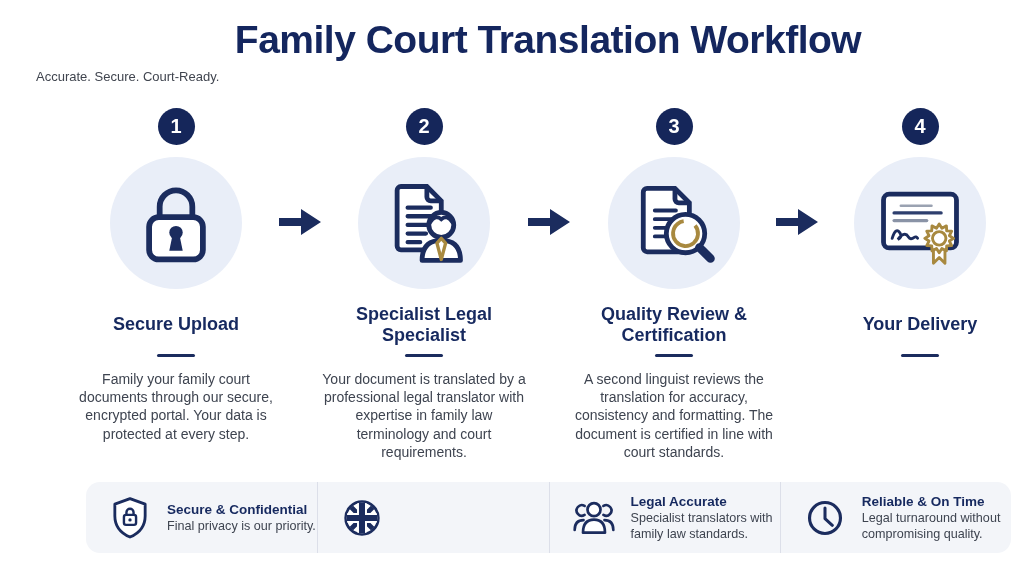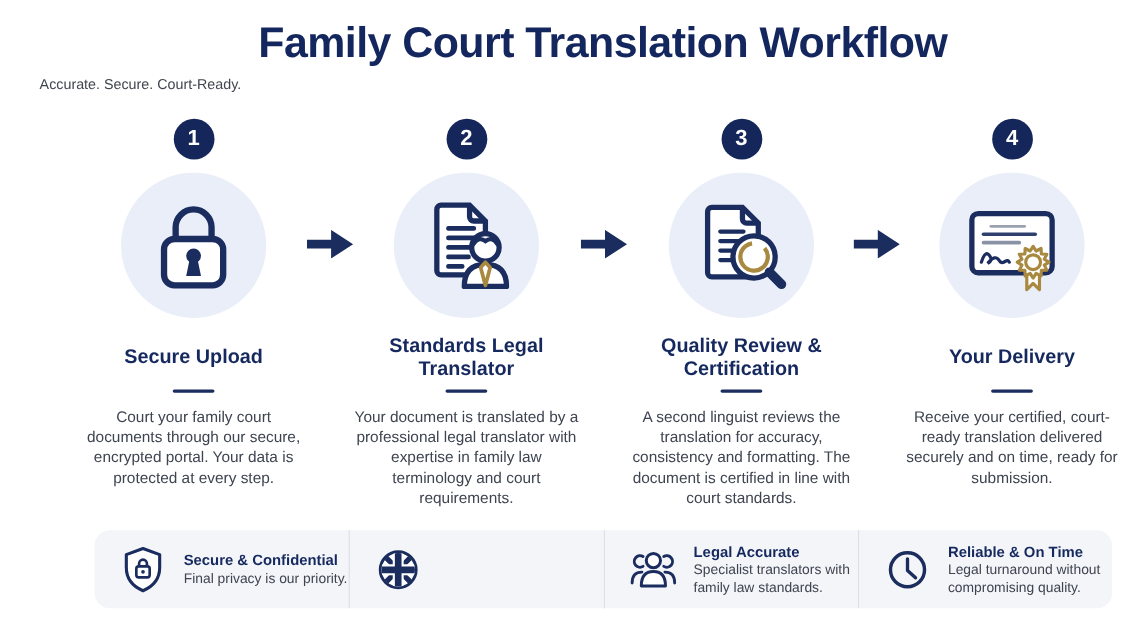--- a/index.html
+++ b/index.html
@@ -77,37 +77,37 @@
       <div class="icon-circle">
         <svg viewBox="0 0 100 100">
           <path d="M33 46 V33 a17 17 0 0 1 34 0 V46" fill="none" stroke="#1b2c5e" stroke-width="6"></path>
           <rect x="22" y="44" width="56" height="44" rx="10" fill="#ffffff" stroke="#1b2c5e" stroke-width="6"></rect>
           <circle cx="50" cy="60" r="7" fill="#1b2c5e"></circle>
           <path d="M46.5 62 L43 79 h14 L53.5 62 z" fill="#1b2c5e"></path>
         </svg>
       </div>
       <div class="step-title">Secure Upload</div>
       <div class="step-divider"></div>
-      <div class="step-desc">Court your family court documents through our secure, encrypted portal. Your data is protected at every step.</div>
+      <div class="step-desc">Family your family court documents through our secure, encrypted portal. Your data is protected at every step.</div>
     </div>
 
     <div class="step-col c2">
       <div class="step-badge">2</div>
       <div class="icon-circle">
         <svg viewBox="0 0 100 100">
           <path d="M26 12 h27 l15 15 v47 a4 4 0 0 1 -4 4 h-38 a4 4 0 0 1 -4 -4 v-58 a4 4 0 0 1 4 -4 z" fill="#ffffff" stroke="#1b2c5e" stroke-width="5"></path>
           <path d="M53 12 v11 a4 4 0 0 0 4 4 h11" fill="none" stroke="#1b2c5e" stroke-width="5"></path>
           <path d="M33 34 H57 M33 43 H59 M33 52 H57 M33 61 H52 M33 70 H46" stroke="#1b2c5e" stroke-width="4.5" stroke-linecap="round"></path>
           <path d="M48 89 q0 -21 20 -21 q20 0 20 21 z" fill="#ffffff" stroke="#1b2c5e" stroke-width="5" stroke-linejoin="round"></path>
           <circle cx="68" cy="52" r="13" fill="#ffffff" stroke="#1b2c5e" stroke-width="5"></circle>
           <path d="M56.5 49 q5.5 -8 11.5 -3 q6 -5 11.5 3" fill="none" stroke="#1b2c5e" stroke-width="4" stroke-linecap="round"></path>
           <path d="M68 66 l-4.5 5 l4.5 17 l4.5 -17 z" fill="#ffffff" stroke="#a8893f" stroke-width="3.5" stroke-linejoin="round"></path>
         </svg>
       </div>
-      <div class="step-title">Standards Legal Translator</div>
+      <div class="step-title">Specialist Legal Specialist</div>
       <div class="step-divider"></div>
       <div class="step-desc">Your document is translated by a professional legal translator with expertise in family law terminology and court requirements.</div>
     </div>
 
     <div class="step-col c3">
       <div class="step-badge">3</div>
       <div class="icon-circle">
         <svg viewBox="0 0 100 100">
           <path d="M22 14 h29 l15 15 v47 a4 4 0 0 1 -4 4 h-40 a4 4 0 0 1 -4 -4 v-58 a4 4 0 0 1 4 -4 z" fill="#ffffff" stroke="#1b2c5e" stroke-width="5"></path>
           <path d="M51 14 v11 a4 4 0 0 0 4 4 h11" fill="none" stroke="#1b2c5e" stroke-width="5"></path>
@@ -131,21 +131,20 @@
           <path d="M23 39.5 H72" stroke="#2e3f6e" stroke-width="3.4" stroke-linecap="round"></path>
           <path d="M23 47.5 H57" stroke="#8a93a6" stroke-width="3.4" stroke-linecap="round"></path>
           <path d="M21 66 q4 -13 8.5 -5 q2 4 -2.5 6 q7 -9 11 -2.5 q2 3.5 6 0.5 q2 -1.5 3.5 1" fill="none" stroke="#1b2c5e" stroke-width="3" stroke-linecap="round"></path>
           <path d="M64 76 v16 l6 -6 l6 6 v-16" fill="#ffffff" stroke="#a8893f" stroke-width="3" stroke-linejoin="round"></path>
           <path d="M85 66 L80.6 68.8 L83 73.5 L77.8 73.8 L77.5 79 L72.8 76.6 L70 81 L67.2 76.6 L62.5 79 L62.2 73.8 L57 73.5 L59.4 68.8 L55 66 L59.4 63.2 L57 58.5 L62.2 58.2 L62.5 53 L67.2 55.4 L70 51 L72.8 55.4 L77.5 53 L77.8 58.2 L83 58.5 L80.6 63.2 Z" fill="#ffffff" stroke="#a8893f" stroke-width="3" stroke-linejoin="round"></path>
           <circle cx="70" cy="66" r="7" fill="none" stroke="#a8893f" stroke-width="3"></circle>
         </svg>
       </div>
       <div class="step-title">Your Delivery</div>
       <div class="step-divider"></div>
-      <div class="step-desc">Receive your certified, court-ready translation delivered securely and on time, ready for submission.</div>
     </div>
 
     <div class="flow-arrow a1">
       <svg viewBox="0 0 42 26">
           <path d="M0 9 H22 V0 L42 13 L22 26 V17 H0 Z" fill="#1b2c5e"></path>
         </svg>
     </div>
     <div class="flow-arrow a2">
       <svg viewBox="0 0 42 26">
           <path d="M0 9 H22 V0 L42 13 L22 26 V17 H0 Z" fill="#1b2c5e"></path>

